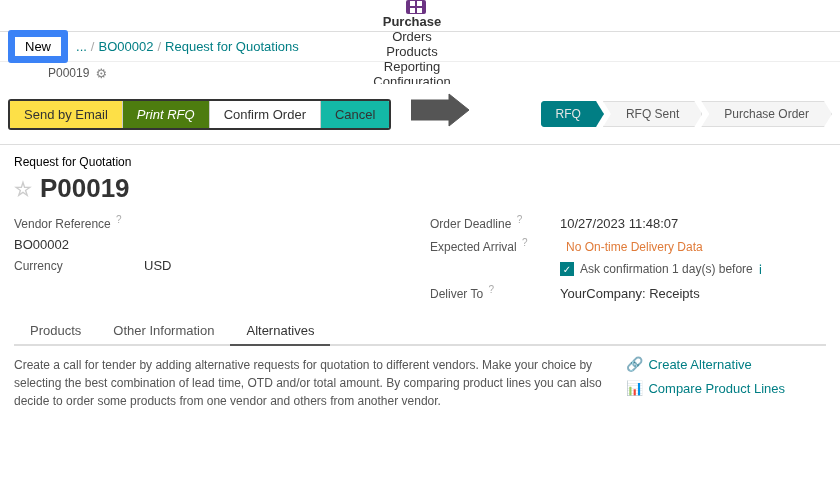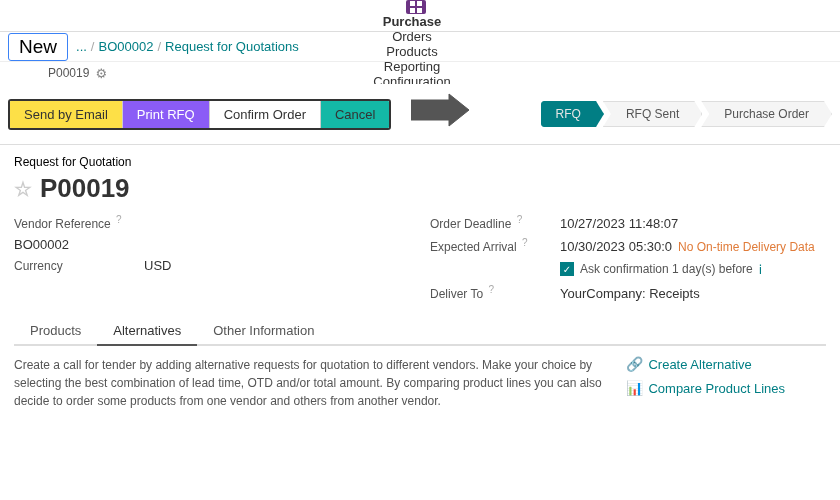--- a/index.html
+++ b/index.html
@@ -31,24 +31,24 @@
     .breadcrumb-row {
       display: flex;
       align-items: center;
       padding: 4px 8px;
       background: #fff;
       border-bottom: 1px solid #eee;
       height: 30px;
     }
     .btn-new {
       background: #fff;
-      border: 1px solid #3b82f6;
+      border: 7px solid #3b82f6;
       border-radius: 3px;
       padding: 2px 10px;
-      font-size: 19px;
+      font-size: 13px;
       cursor: pointer;
       margin-right: 8px;
     }
     .breadcrumb {
       display: flex;
       align-items: center;
       font-size: 13px;
       color: #555;
     }
     .breadcrumb .sep { margin: 0 4px; color: #aaa; }
@@ -83,21 +83,21 @@
     }
     .btn-action {
       padding: 6px 14px;
       font-size: 13px;
       cursor: pointer;
       border: none;
       border-right: 1px solid #ccc;
     }
     .btn-action:last-child { border-right: none; }
     .btn-send-email { background: #fde047; color: #333; }
-    .btn-print-rfq { background: #8b5cf6; color: #fff; }
+    .btn-print-rfq { background: #4d7c0f; color: #fff; font-style: italic; }
     .btn-confirm { background: #fff; color: #333; }
     .btn-cancel { background: #14b8a6; color: #333; }
 
     
     .arrow-indicator {
       margin-left: 20px;
       font-size: 32px;
       color: #555;
     }
 
@@ -329,41 +329,40 @@
       </div>
     </div>
 
     <div class="form-col">
       <div class="field-row">
         <span class="field-label">Order Deadline <sup class="help">?</sup></span>
         <span class="field-value">10/27/2023 11:48:07</span>
       </div>
       <div class="field-row">
         <span class="field-label">Expected Arrival <sup class="help">?</sup></span>
-        <span class="field-value">10/30/2023 05:30:0</span>
         <span class="on-time-warning">No On-time Delivery Data</span>
       </div>
 
       <div class="checkbox-row">
         <div class="checkbox-sq">✓</div>
         <span>Ask confirmation 1</span>&nbsp;
         <span>day(s) before</span>
         <span class="info-icon">ℹ</span>
       </div>
       <div class="field-row">
         <span class="field-label">Deliver To <sup class="help">?</sup></span>
         <span class="field-value">YourCompany: Receipts</span>
       </div>
     </div>
   </div>
 
   <div class="tabs-row">
     <div class="tab">Products</div>
+    <div class="tab">Other Information</div>
     <div class="tab active">Alternatives</div>
-    <div class="tab">Other Information</div>
   </div>
 
   <div class="tab-content">
     <div class="tab-content-left">Create a call for tender by adding alternative requests for quotation to different vendors. Make your choice by selecting the best combination of lead time, OTD and/or total amount. By comparing product lines you can also decide to order some products from one vendor and others from another vendor.</div>
     <div class="tab-content-right">
       <div class="link-action">
         <span class="link-icon">🔗</span>
         <span>Create Alternative</span>
       </div>
       <div class="link-action">

